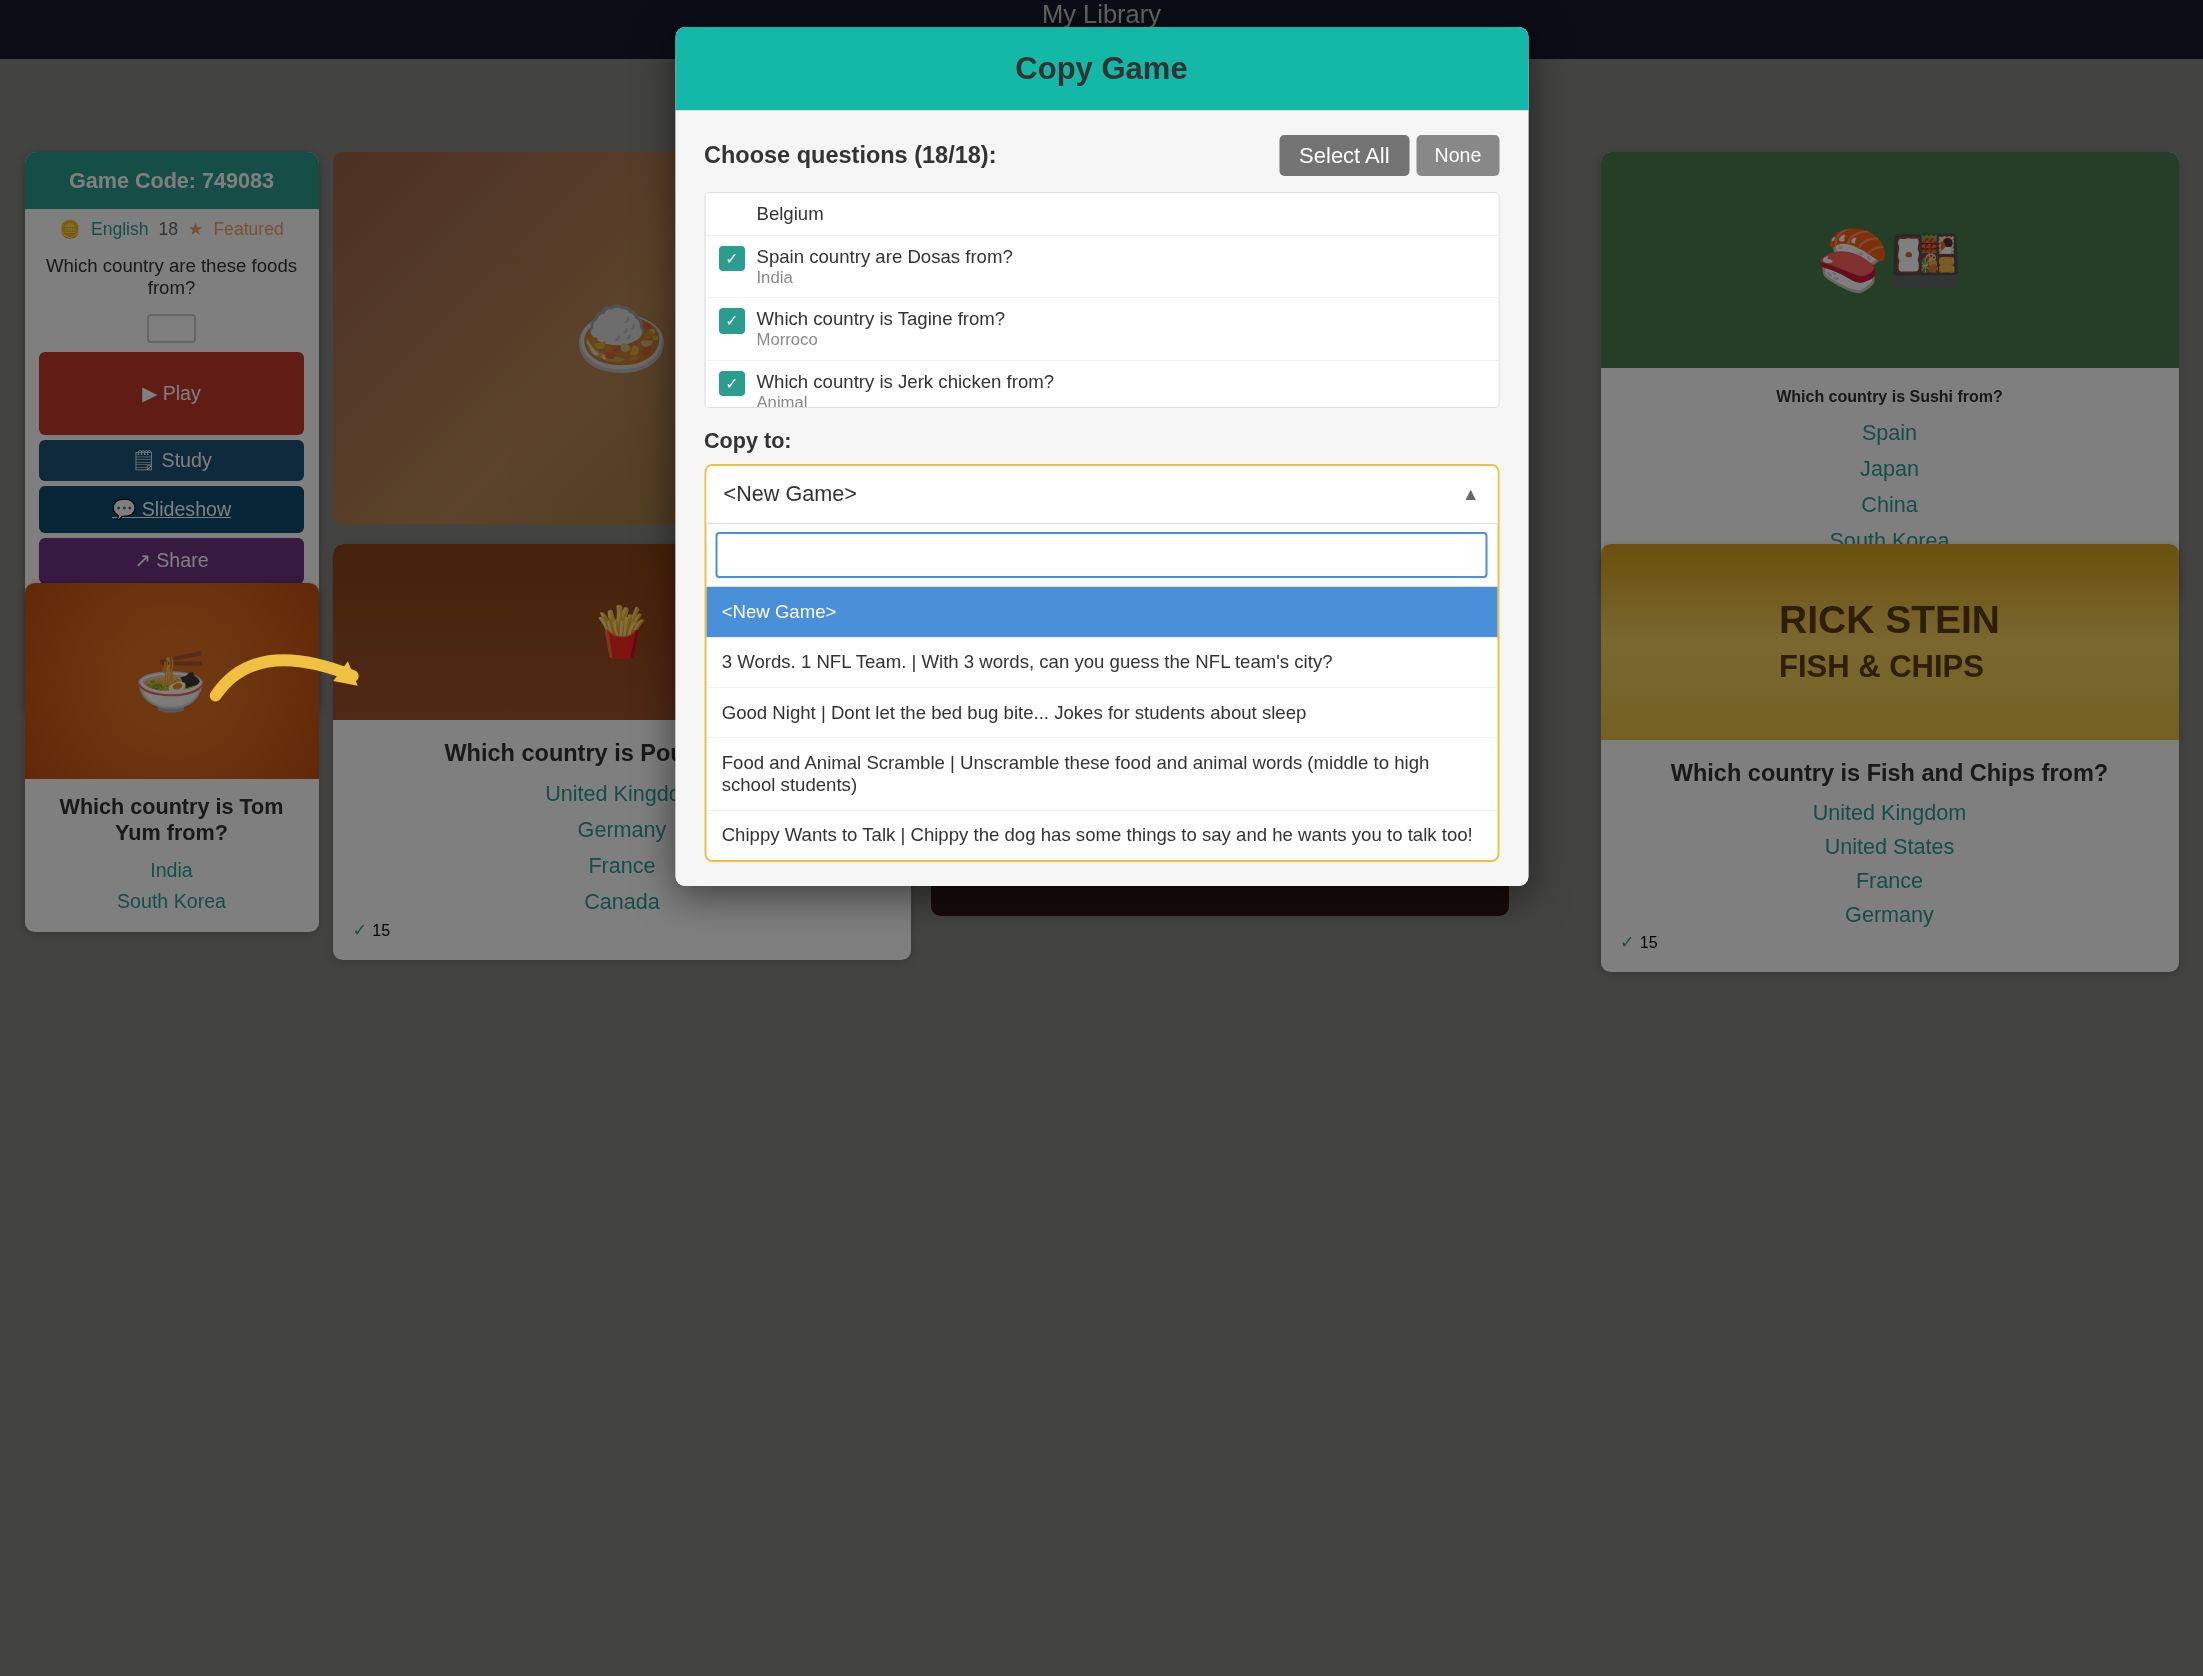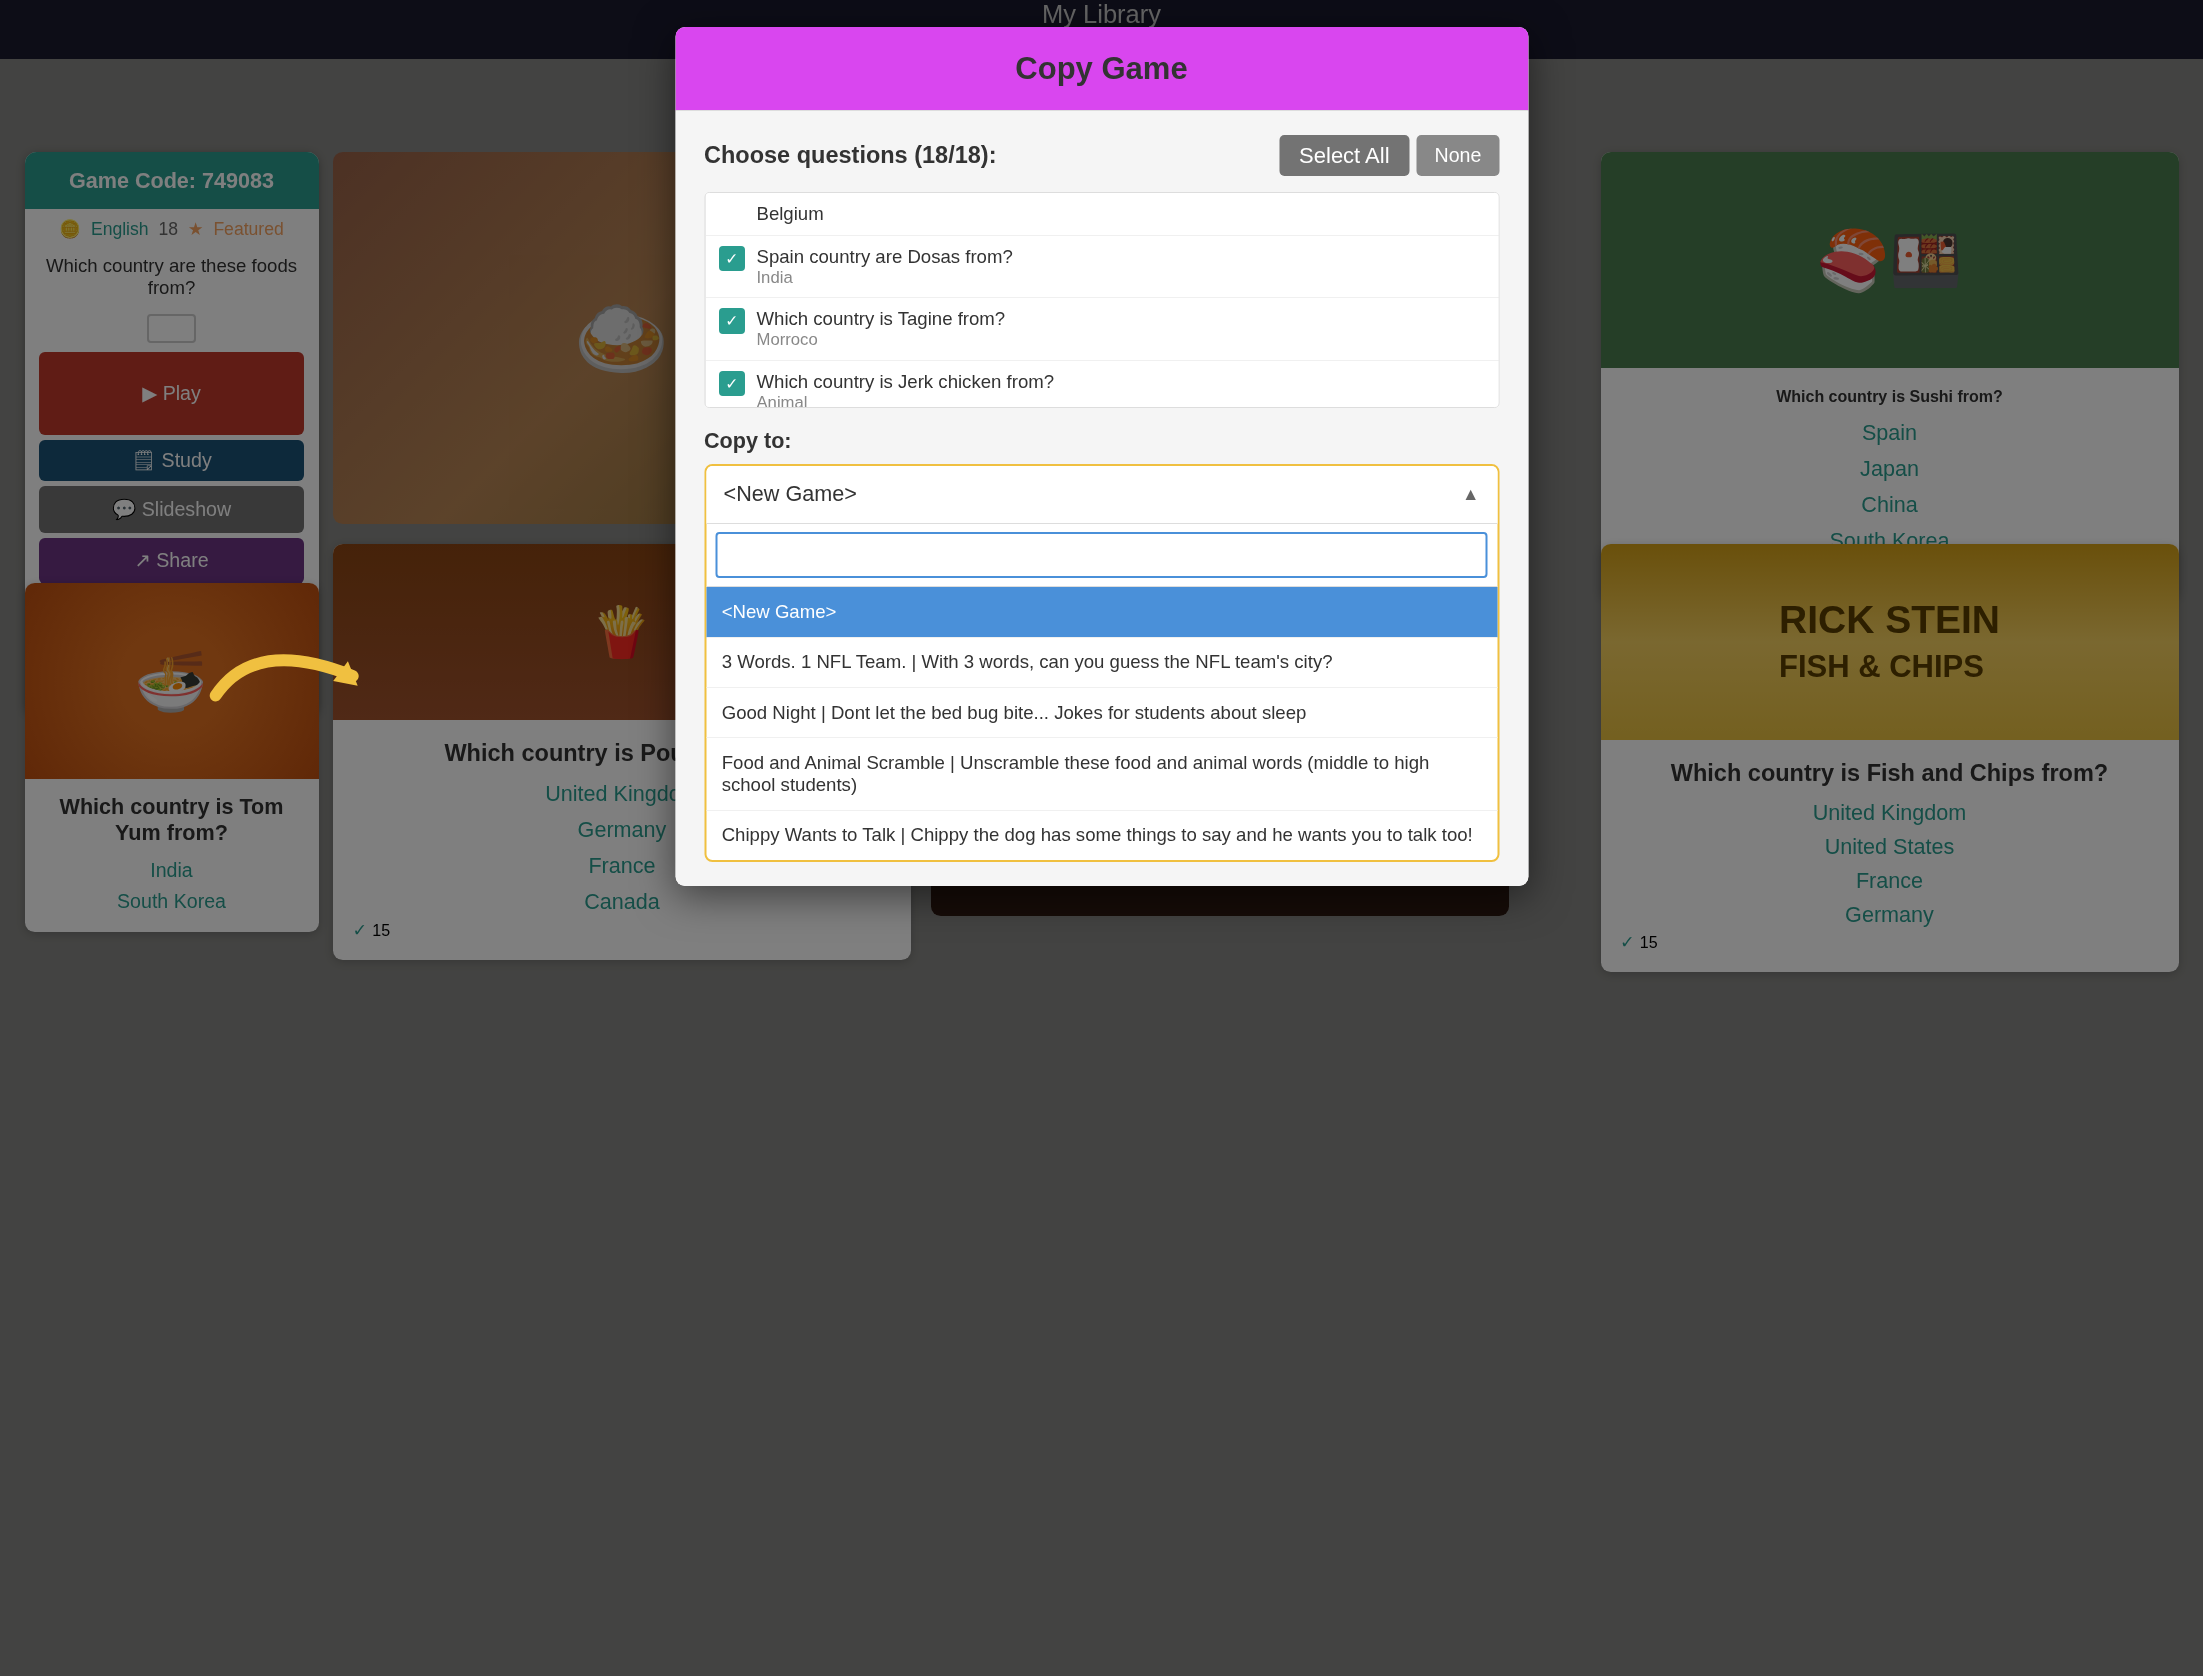--- a/index.html
+++ b/index.html
@@ -129,31 +129,32 @@
       width: 90%;
       margin: 4.9px auto;
       display: block;
       padding: 9px;
       border-radius: 5.9px;
       font-size: 19.6px;
       cursor: pointer;
       text-align: center;
     }
     .btn-slideshow {
-      background: #737373;
+      background: #0c4a6e;
       color: white;
       border: none;
       width: 90%;
       margin: 4.9px auto;
       display: block;
       padding: 11.8px;
       border-radius: 5.9px;
       font-size: 19.6px;
       cursor: pointer;
       text-align: center;
+      text-decoration: underline;
     }
     .btn-share {
       background: #6c3483;
       color: white;
       border: none;
       width: 90%;
       margin: 4.9px auto;
       display: block;
       padding: 11.8px;
       border-radius: 5.9px;
@@ -384,21 +385,21 @@
       left: 50%;
       transform: translateX(-50%);
       width: 853px;
       background: white;
       border-radius: 9.8px;
       z-index: 100;
       box-shadow: 0 9.8px 39px rgba(0,0,0,0.5);
       overflow: hidden;
     }
     .modal-header {
-      background: #d946ef;
+      background: #14b8a6;
       padding: 23.5px 29px;
       text-align: center;
       font-size: 31px;
       font-weight: bold;
       color: #333;
       border-bottom: 1px solid #ddd;
     }
     .modal-body { padding: 23.5px 29px; background: #f5f5f5; }
 
     .choose-header {

